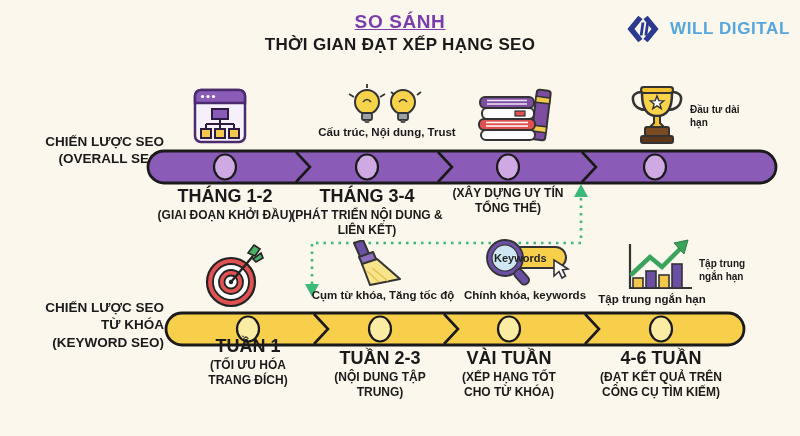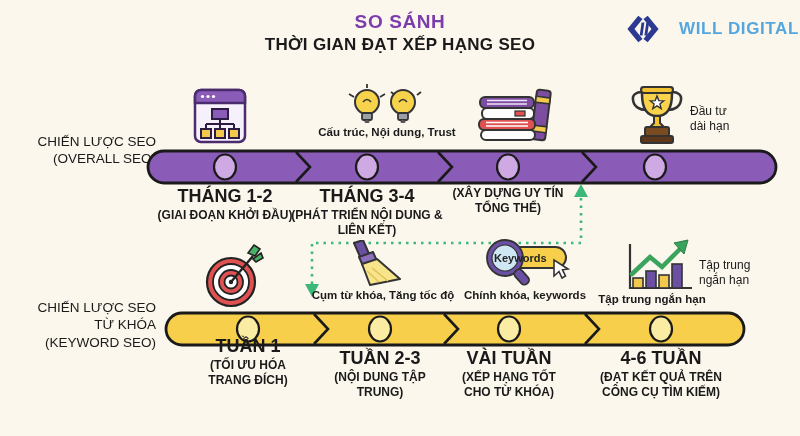--- a/index.html
+++ b/index.html
@@ -1,27 +1,27 @@
 <!DOCTYPE html>
 <html><head>
 <meta charset="utf-8">
 <style>
   html,body{margin:0;padding:0;background:#fff;}
   #canvas{
     position:relative;width:800px;height:436px;background:#fcf7ed;
     font-family:"Liberation Sans",sans-serif;color:#1a1a1a;overflow:hidden;
   }
   .abs{position:absolute;}
-  .kicker{top:11px;left:0;right:0;text-align:center;font-size:19px;font-weight:bold;letter-spacing:.6px;}
+  .kicker{top:11px;left:0;right:0;text-align:center;font-size:19px;font-weight:bold;letter-spacing:.6px;text-decoration:underline;}
   .main-title{top:35px;left:0;right:0;text-align:center;font-size:17px;font-weight:bold;letter-spacing:.3px;}
-  .brand{top:12px;left:626px;display:flex;align-items:center;gap:19px;}
+  .brand{top:12px;left:626px;display:flex;align-items:center;gap:10px;}
   .brand-name{font-size:17px;font-weight:bold;letter-spacing:.6px;}
-  .side-label{left:4px;width:152px;text-align:right;font-size:13.5px;font-weight:normal;line-height:1.28;}
+  .side-label{left:12px;width:152px;text-align:right;font-size:13.5px;font-weight:bold;line-height:1.28;}
   .caption{font-size:11.5px;font-weight:bold;white-space:nowrap;transform:translateX(-50%);text-align:center;}
-  .caption-block{font-size:12px;font-weight:normal;line-height:1.25;}
+  .caption-block{font-size:10px;font-weight:bold;line-height:1.25;}
   .stage{transform:translateX(-50%);text-align:center;width:200px;}
   .stage-title{font-size:18px;font-weight:bold;margin-bottom:1px;}
   .stage-sub{font-size:12px;font-weight:bold;line-height:1.22;margin:0 auto;}
   svg{display:block;}
   .overlay{pointer-events:none;}
 </style>
 </head>
 <body>
 
 <div id="canvas">

